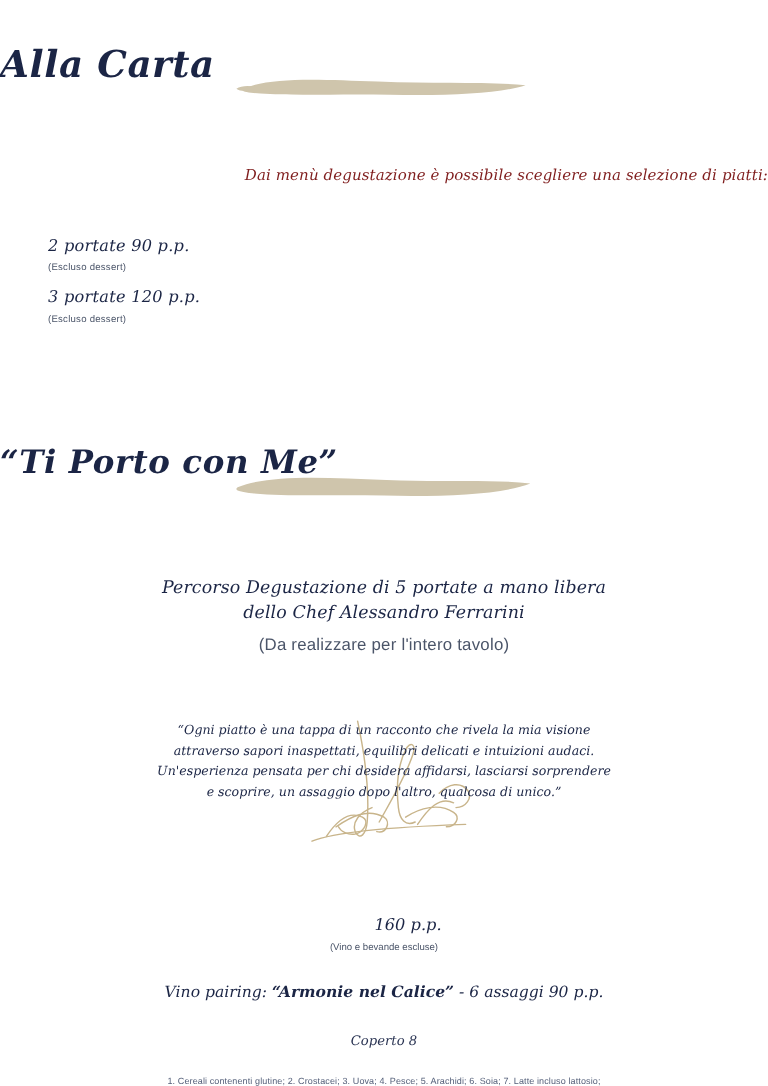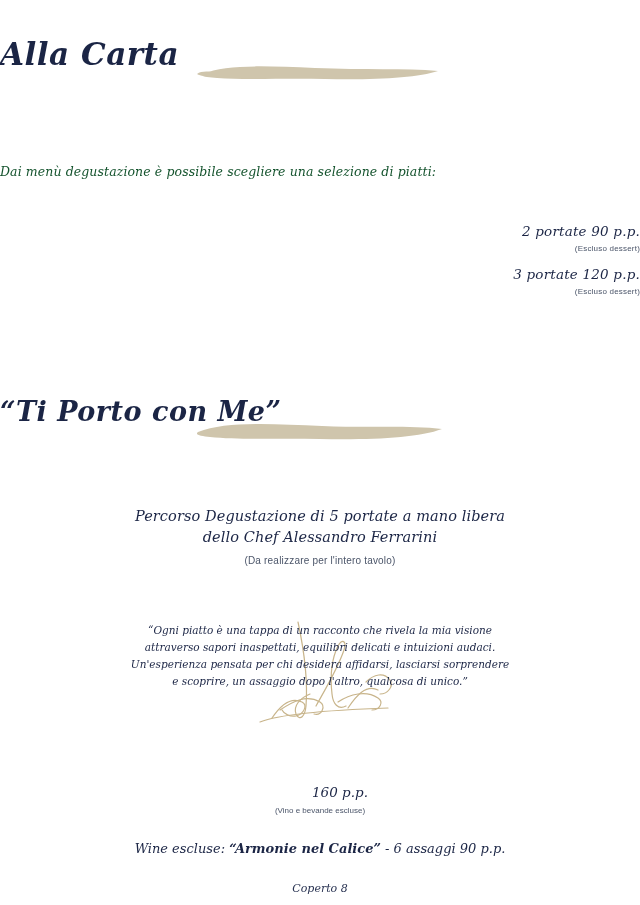--- a/index.html
+++ b/index.html
@@ -48,31 +48,31 @@
   #alla-carta-wrap { margin-top: 36px; height: 60px; }
   #alla-carta-brush {
     top: 26px;
     width: 250px;
     height: 22px;
   }
   #alla-carta-text { font-size: 31px; }
 
   
   .intro {
-    margin-top: 68px;
-    text-align: left;
+    margin-top: 42px;
+    text-align: right;
     font-family: "DejaVu Serif", serif;
     font-style: italic;
     font-size: 12.5px;
-    color: #14532d;
+    color: #7f1d1d;
     letter-spacing: 0.1px;
   }
 
   
-  .course-block { text-align: right; }
+  .course-block { text-align: left; padding-left: 40px; }
   .course-main {
     font-family: "DejaVu Serif", serif;
     font-style: italic;
     font-size: 13.5px;
     color: #1b2545;
     letter-spacing: 0.2px;
   }
   .course-note {
     font-family: "Liberation Sans", sans-serif;
     font-size: 8px;
@@ -100,21 +100,21 @@
   .tasting-line {
     font-family: "DejaVu Serif", serif;
     font-style: italic;
     font-size: 14.5px;
     color: #1b2545;
     line-height: 1.42;
     letter-spacing: 0.1px;
   }
   .tasting-note {
     font-family: "Liberation Sans", sans-serif;
-    font-size: 10px;
+    font-size: 14px;
     color: #4b5569;
     margin-top: 8px;
     letter-spacing: 0.2px;
   }
 
   
   .quote-wrap {
     position: relative;
     margin-top: 56px;
     height: 120px;
@@ -241,21 +241,21 @@
     </svg>
     <div class="quote">“Ogni piatto è una tappa di un racconto che rivela la mia visione attraverso sapori inaspettati, equilibri delicati e intuizioni audaci. Un'esperienza pensata per chi desidera affidarsi, lasciarsi sorprendere e scoprire, un assaggio dopo l'altro, qualcosa di unico.”</div>
   </div>
 
   <div class="price-block">
     <div class="price-main">160 p.p.</div>
     <div class="price-note">(Vino e bevande escluse)</div>
   </div>
 
   <div class="pairing">
-    <span>Wine escluse:</span>
+    <span>Vino pairing:</span>
     <span class="pairing-name">“Armonie nel Calice”</span>
     <span>- 6 assaggi 90 p.p.</span>
   </div>
 
   <div class="coperto">Coperto 8</div>
 
   <div class="allergens">
     <div>1. Cereali contenenti glutine; 2. Crostacei; 3. Uova; 4. Pesce; 5. Arachidi; 6. Soia; 7. Latte incluso lattosio;</div>
 
   </div>

